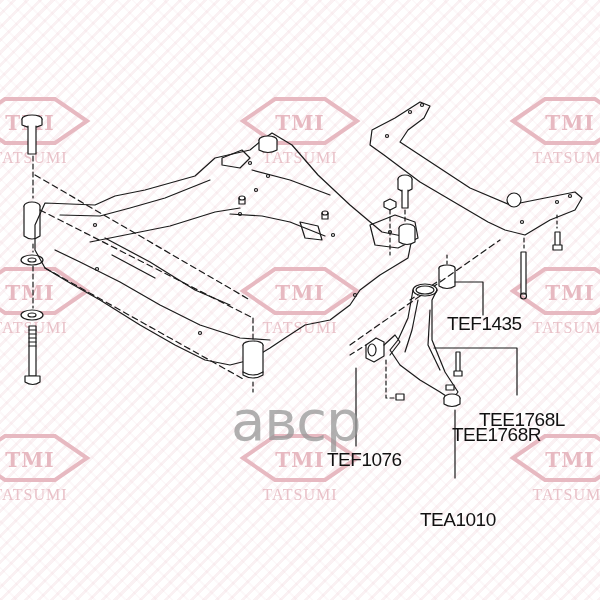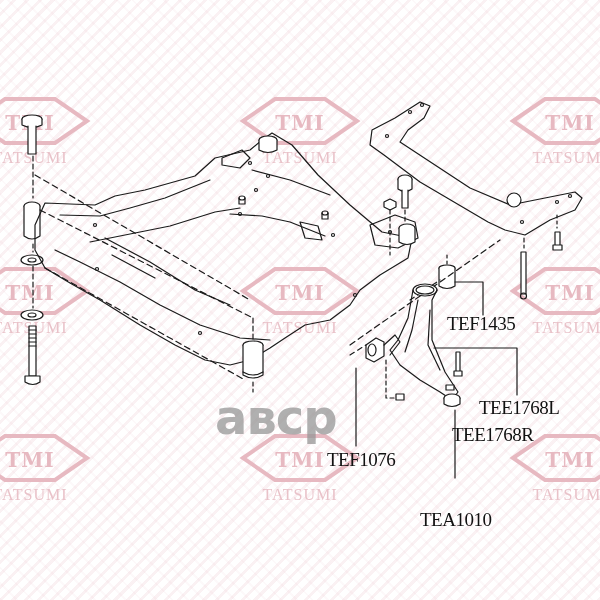--- a/index.html
+++ b/index.html
@@ -20,28 +20,28 @@
     position: absolute; left: 0; width: 130px; top: 16px; text-align: center;
     font-family: "DejaVu Serif", serif; font-weight: bold; font-size: 20px;
     color: #e7b9c1; letter-spacing: 1px;
   }
   .wm .wm-tatsumi {
     position: absolute; left: 0; width: 130px; top: 54px; text-align: center;
     font-family: "Liberation Serif", serif; font-size: 16px;
     color: #e9c2c9; letter-spacing: 1px;
   }
   .avcp {
-    position: absolute; left: 215px; top: 393px; width: 150px;
-    font-family: "DejaVu Sans", sans-serif; font-weight: bold; font-size: 48px;
+    position: absolute; left: 231px; top: 393px; width: 150px;
+    font-family: "DejaVu Sans", sans-serif; font-weight: normal; font-size: 56px;
     color: rgba(150,150,150,0.75); letter-spacing: -1px; line-height: 1;
   }
   svg.drawing { position: absolute; left: 0; top: 0; }
   .label {
     position: absolute;
-    font-family: Liberation Serif, serif; font-size: 19px; color: #111;
+    font-family: Liberation Sans, sans-serif; font-size: 19px; color: #111;
     letter-spacing: -0.5px; line-height: 1;
   }
 </style>
 </head>
 <body>
 
 <div class="bg-pattern"></div>
 
 <div class="wm" style="left:-35px;top:95px">
   <svg width="130" height="60">
@@ -242,16 +242,16 @@
 
     <path d="M434 348 H517 V395"></path>
     <line x1="356" y1="368" x2="356" y2="446"></line>
     <line x1="455" y1="410" x2="455" y2="478"></line>
   </g>
 </svg>
 
 <div class="avcp">aвсp</div>
 
 <div class="label" style="left:447px;top:314px">TEF1435</div>
-<div class="label" style="left:479px;top:398px">TEE1768L</div>
+<div class="label" style="left:479px;top:410px">TEE1768L</div>
 <div class="label" style="left:452px;top:425px">TEE1768R</div>
 <div class="label" style="left:327px;top:450px">TEF1076</div>
 <div class="label" style="left:420px;top:510px">TEA1010</div>
 
 </body></html>

